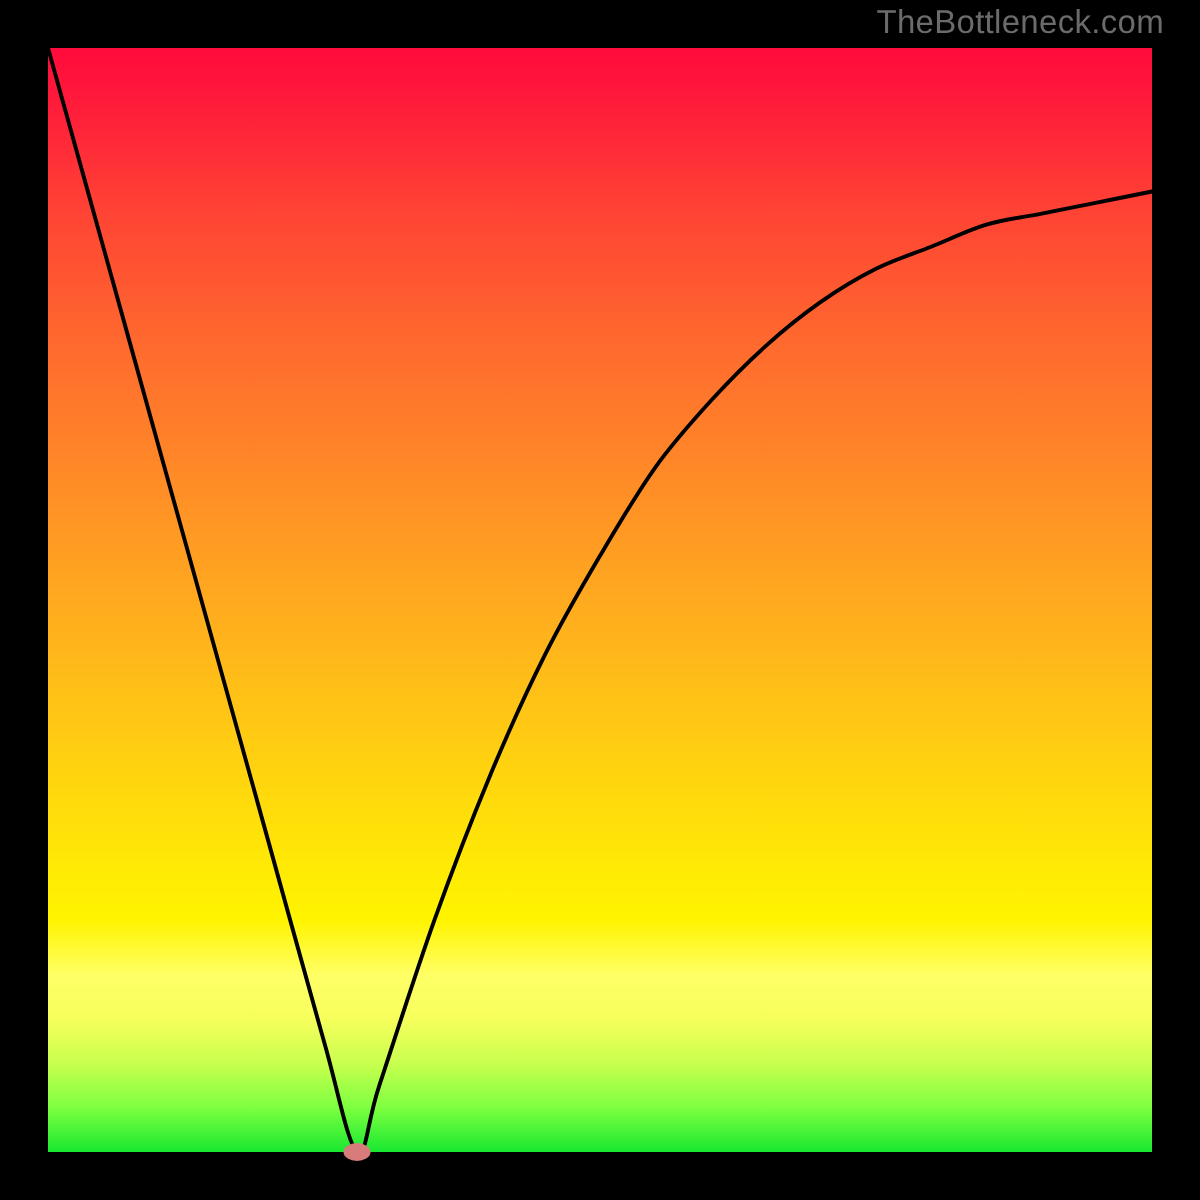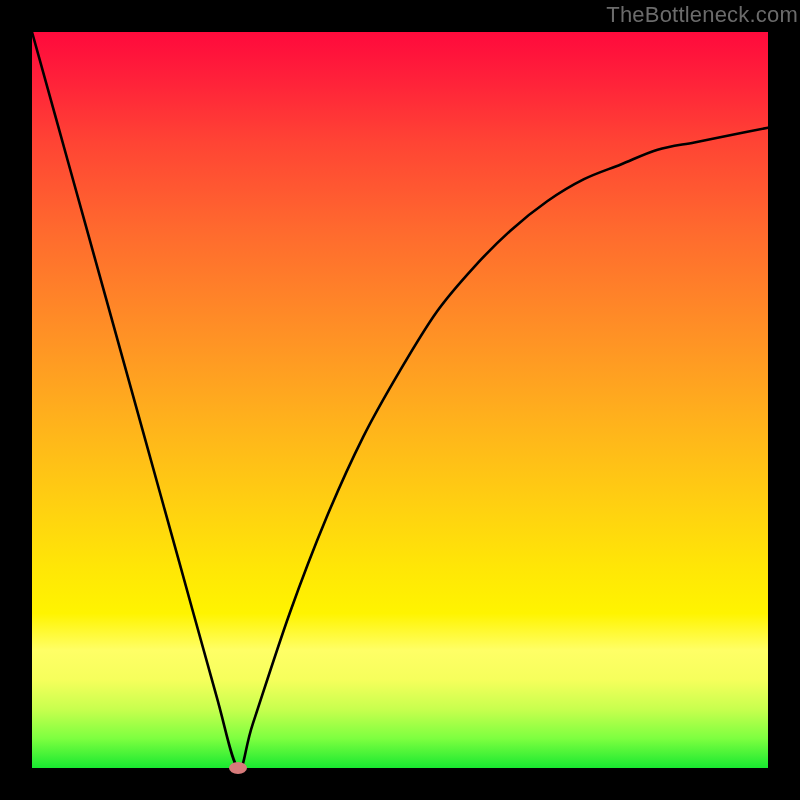--- a/index.html
+++ b/index.html
@@ -42,21 +42,21 @@
       #ffff66 84%,
       #f6ff5c 88%,
       #c8ff4e 92%,
       #7dff40 96%,
       #18e830 100%
     );
   }
   .watermark {
     position: absolute;
     top: 2px;
-    right: 2px;
+    right: 24px;
     color: #6b6b6b;
     font-size: 22px;
     font-weight: 500;
     letter-spacing: 0.2px;
     user-select: none;
   }
   svg.curve {
     position: absolute;
     inset: 0;
     width: 100%;

